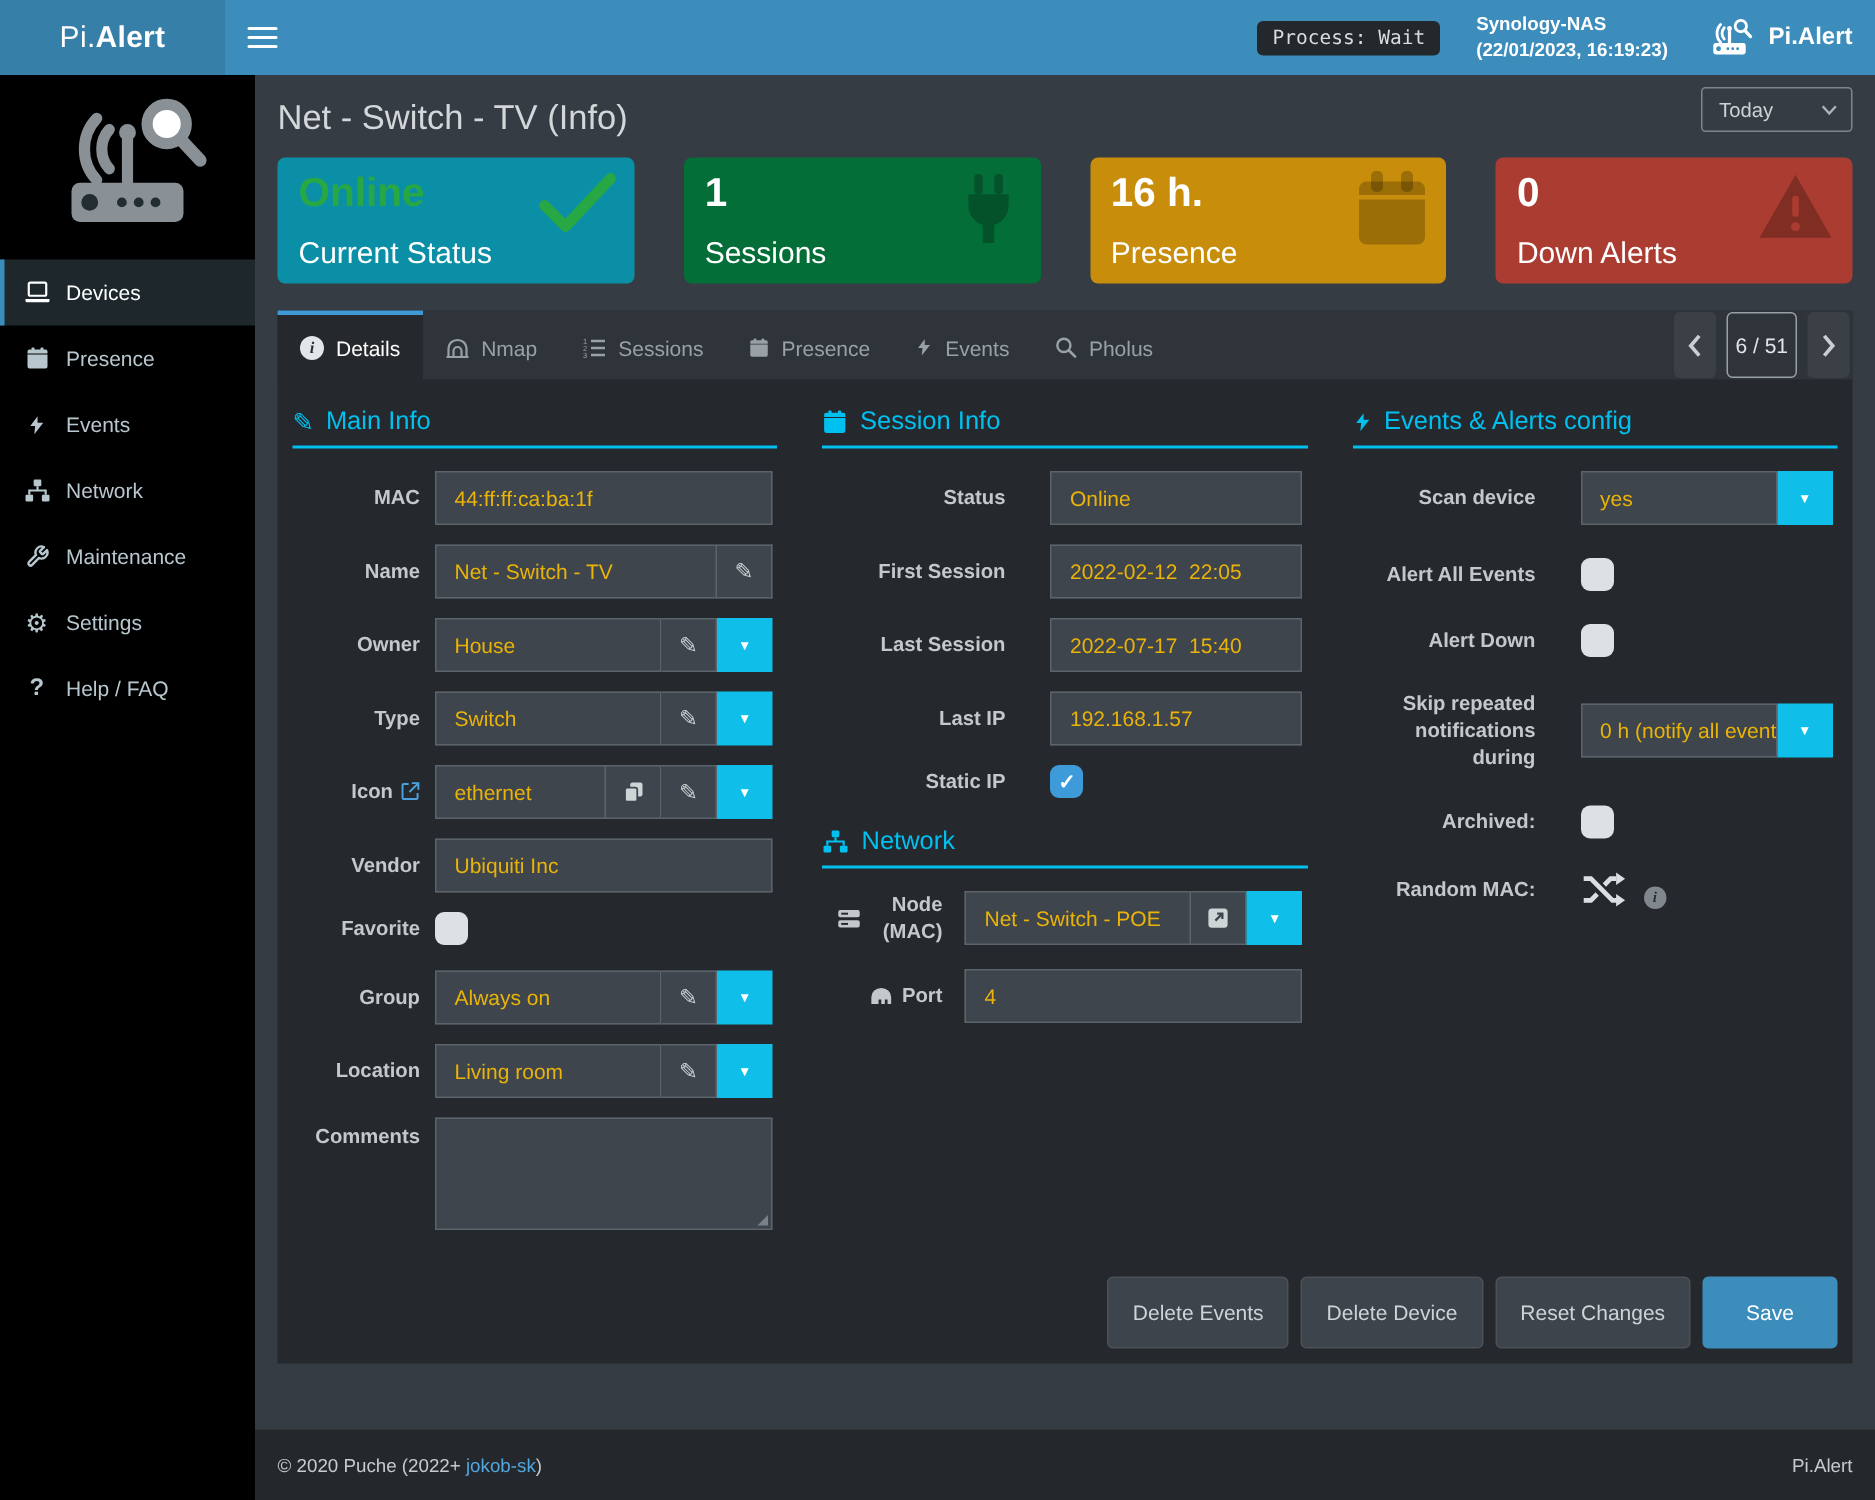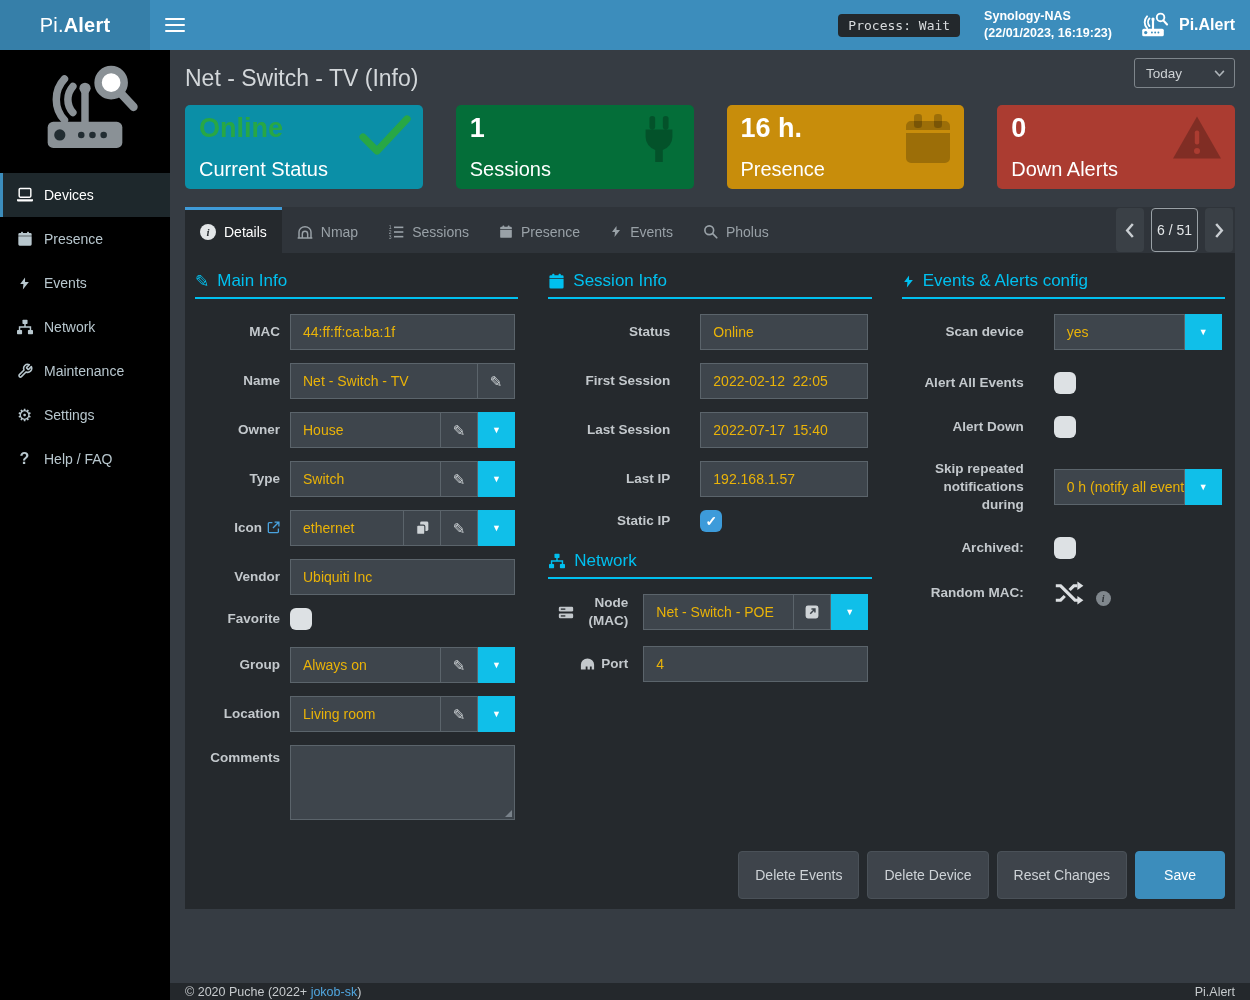--- a/index.html
+++ b/index.html
@@ -100,21 +100,21 @@
                font:italic 700 10px "Liberation Serif", serif; display:flex; align-items:center;
                justify-content:center; margin-top:10px; }
 
   
   .actions { display:flex; justify-content:flex-end; gap:8px; padding:0 10px; margin:18px 0 10px; }
   .act-btn { height:48px; padding:0 16px; background:#3e444b; border:1px solid #4a5158; border-radius:4px;
              color:#ced3d7; font-size:14px; display:flex; align-items:center; cursor:pointer; }
   .act-btn.primary { background:#3c8dbc; border-color:#3c8dbc; color:#fff; padding:0 28px; }
 
   
-  .footer { margin-top:auto; height:17px; background:#24282c; display:flex; align-items:center;
+  .footer { margin-top:auto; height:47px; background:#24282c; display:flex; align-items:center;
             justify-content:space-between; padding:0 15px; font-size:12.5px; color:#c6cacd; }
   .footer a { color:#51a7e0; text-decoration:none; cursor:pointer; }
 </style>
 </head>
 <body>
 
 <div class="topbar">
   <div class="logo-box">
     <span><span>Pi.</span><b>Alert</b></span>
   </div>

